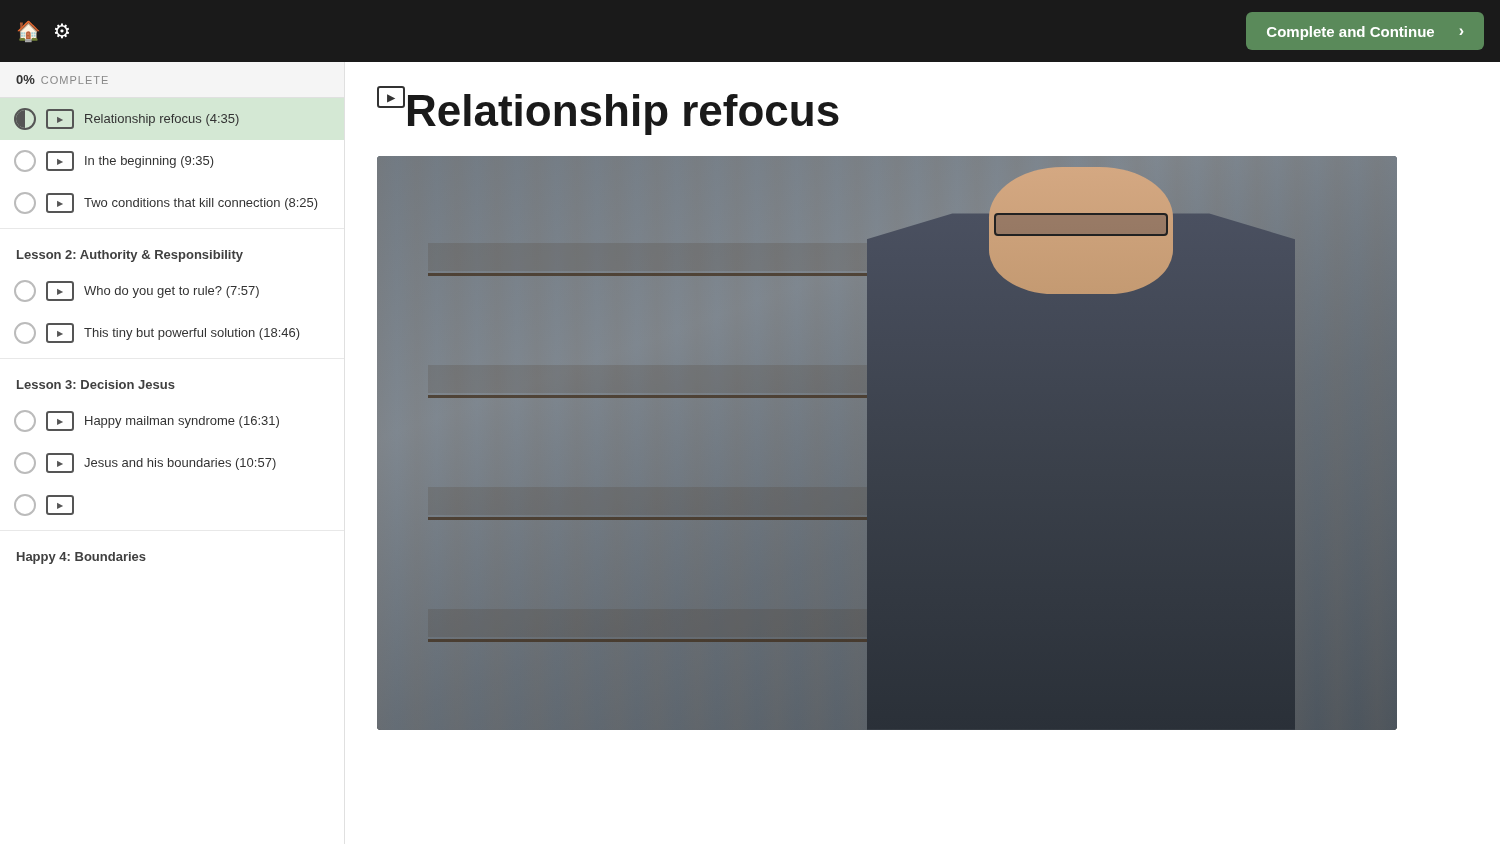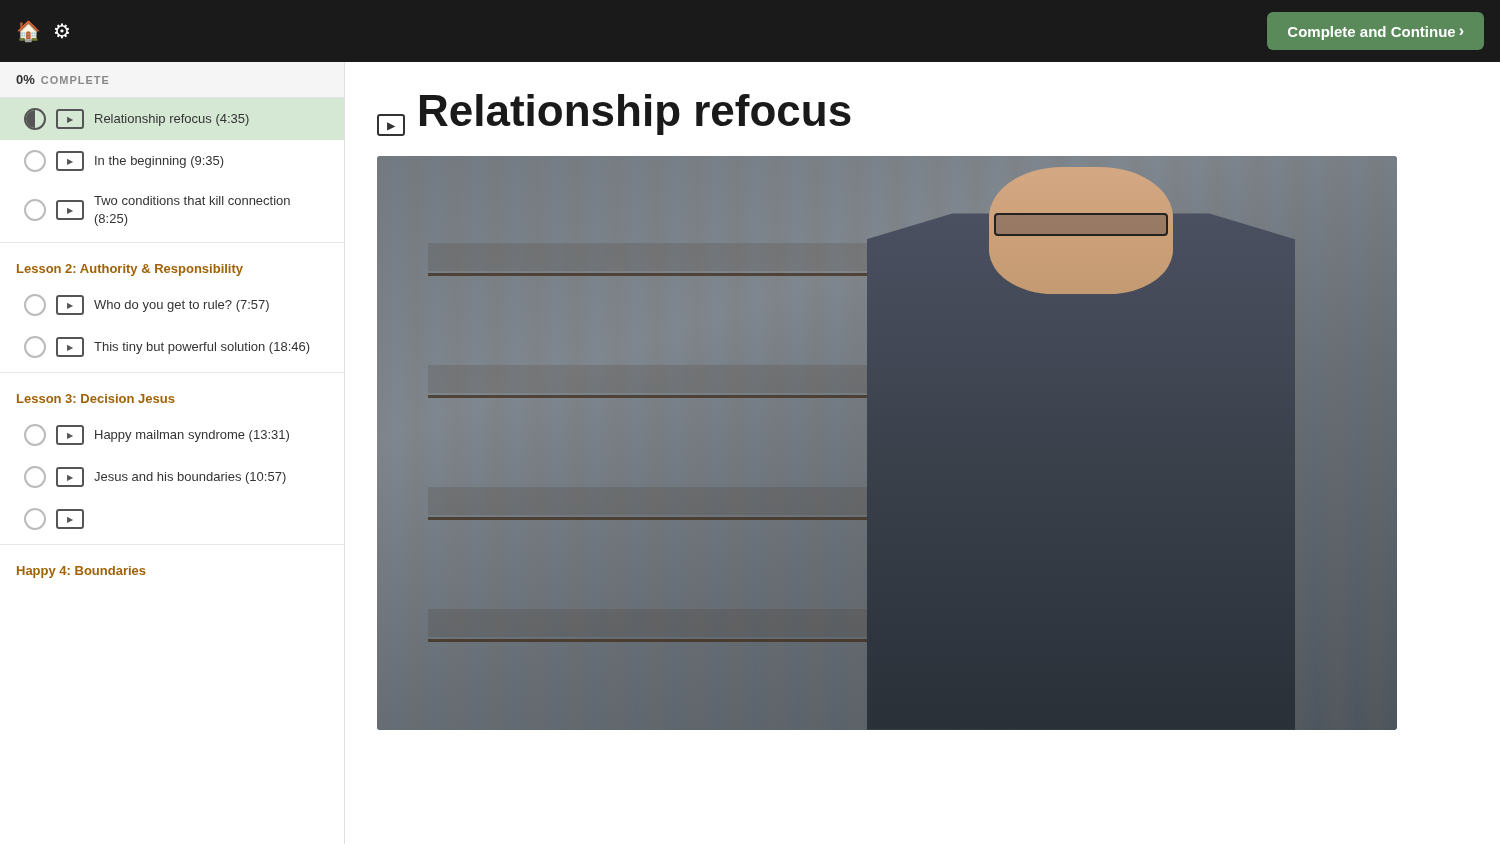--- a/index.html
+++ b/index.html
@@ -10,70 +10,70 @@
       display: flex; align-items: center; justify-content: space-between;
       background: #1a1a1a; height: 62px; padding: 0 16px;
       position: fixed; top: 0; left: 0; right: 0; z-index: 100;
     }
     .top-nav-left { display: flex; align-items: center; gap: 12px; }
     .home-icon { color: #fff; font-size: 20px; cursor: pointer; }
     .settings-icon { color: #fff; font-size: 20px; cursor: pointer; }
     .complete-btn {
       background: #5a8a5a; color: #fff; border: none; border-radius: 6px;
       padding: 10px 20px; font-size: 15px; font-weight: 600; cursor: pointer;
-      display: flex; align-items: center; gap: 3px;
+      display: flex; align-items: center; gap: 24px;
     }
     .complete-btn .chevron { font-size: 16px; }
 
     
     .main-layout { display: flex; margin-top: 62px; height: calc(844px - 62px); }
 
     
     .sidebar {
       width: 345px; min-width: 345px; background: #fff;
       border-right: 1px solid #e0e0e0;
       overflow-y: auto; height: 100%;
     }
     .progress-bar {
       background: #f5f5f5; padding: 10px 16px;
       border-bottom: 1px solid #e0e0e0;
       font-size: 12px; color: #666; display: flex; align-items: center; gap: 6px;
     }
     .progress-pct { font-weight: 700; color: #333; font-size: 13px; }
-    .progress-label { font-size: 11px; color: #888; letter-spacing: 1px; text-transform: uppercase; font-weight: bold; }
+    .progress-label { font-size: 11px; color: #888; letter-spacing: 1px; text-transform: uppercase; }
 
     .lesson-group { padding: 0; }
     .lesson-header {
       padding: 14px 16px 8px 16px;
-      font-size: 13px; font-weight: 700; color: #a16207;
+      font-size: 13px; font-weight: 700; color: #404040;
     }
     .lesson-item {
       display: flex; align-items: center; gap: 10px;
-      padding: 10px 24px; cursor: pointer; transition: background 0.15s;
+      padding: 10px 14px; cursor: pointer; transition: background 0.15s;
     }
     .lesson-item.active { background: #d4e8d4; }
     .circle-icon {
       width: 22px; height: 22px; border-radius: 50%;
       border: 2px solid #bbb; flex-shrink: 0; display: flex; align-items: center; justify-content: center;
     }
     .video-icon {
       width: 28px; height: 20px; border: 2px solid #555; border-radius: 3px;
       flex-shrink: 0; display: flex; align-items: center; justify-content: center;
       position: relative;
     }
     .video-icon::after {
       content: '▶'; font-size: 8px; color: #555;
     }
     .lesson-title { font-size: 13px; color: #333; line-height: 1.4; }
     .divider { height: 1px; background: #e8e8e8; margin: 4px 0; }
 
     
     .content-area { flex: 1; overflow-y: auto; background: #fff; padding: 24px 32px; }
     .content-title {
-      display: flex; align-items: flex-end; gap: 12px;
+      display: flex; align-items: flex-start; gap: 0;
       font-size: 22px; font-weight: 700; color: #1a1a1a; margin-bottom: 20px;
     }
     .content-title-icon {
       width: 28px; height: 22px; border: 2.5px solid #333; border-radius: 3px;
       display: flex; align-items: center; justify-content: center; flex-shrink: 0;
     }
     .content-title-icon::after { content: '▶'; font-size: 10px; color: #333; }
 
     .video-container {
       width: 100%; max-width: 1020px;
@@ -202,21 +202,21 @@
       </div>
     </div>
 
     <div class="divider"></div>
 
     <div class="lesson-group">
       <div class="lesson-header">Lesson 3: Decision Jesus</div>
       <div class="lesson-item">
         <div class="circle-icon"></div>
         <div class="video-icon"></div>
-        <span class="lesson-title">Happy mailman syndrome (13:31)</span>
+        <span class="lesson-title">Happy mailman syndrome (16:31)</span>
       </div>
       <div class="lesson-item">
         <div class="circle-icon"></div>
         <div class="video-icon"></div>
         <span class="lesson-title">Jesus and his boundaries (10:57)</span>
       </div>
       <div class="lesson-item">
         <div class="circle-icon"></div>
         <div class="video-icon"></div>
       </div>

